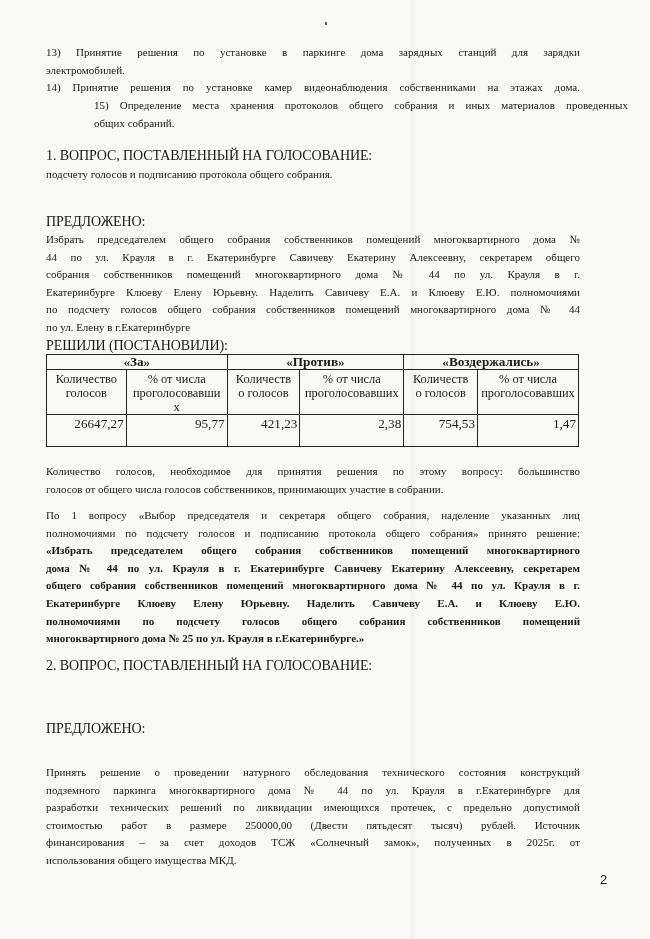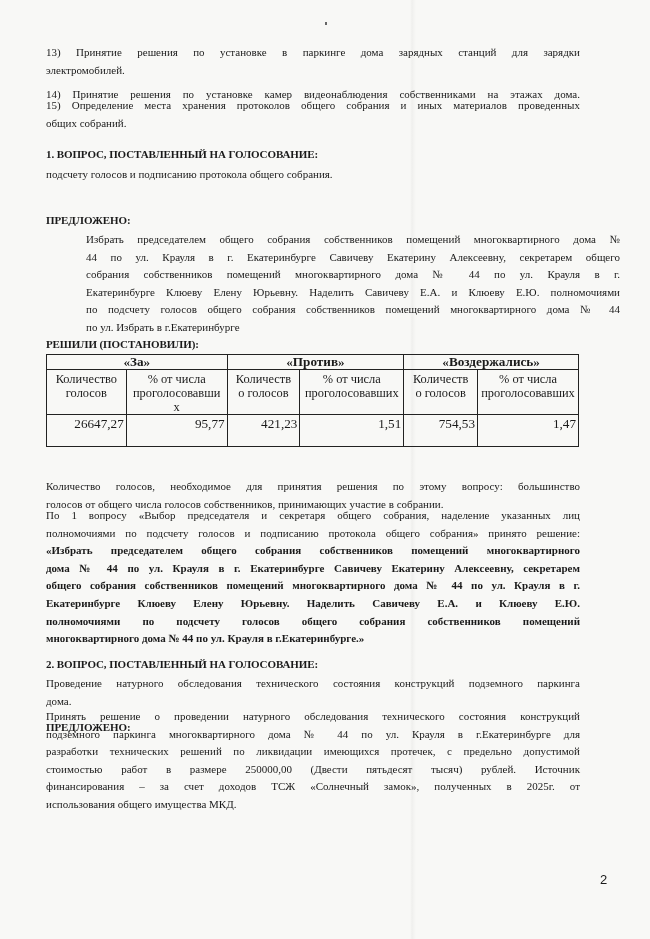--- a/index.html
+++ b/index.html
@@ -43,22 +43,22 @@
       text-align: justify;
       text-align-last: justify;
       white-space: nowrap;
     }
     .line.last {
       text-align-last: left;
     }
     .heading {
       position: absolute;
       left: 46px;
-      font-size: 11px;
-      font-weight: bold;
+      font-size: 14px;
+      font-weight: normal;
       margin: 0;
       letter-spacing: -0.1px;
     }
     .bold { font-weight: bold; }
 
     table.votes {
       position: absolute;
       left: 46px;
       top: 354px;
       width: 533px;
@@ -100,41 +100,41 @@
 </head>
 <body>
 
 <div class="page">
   <div class="dot"></div>
 
   <div class="text" style="top:44px;">
     <span class="line">13) Принятие решения по установке в паркинге дома зарядных станций для зарядки</span>
     <span class="line last">электромобилей.</span>
   </div>
-  <div class="text" style="top:86px;">
+  <div class="text" style="top:79px;">
     <span class="line last" style="text-align-last:justify;">14) Принятие решения по установке камер видеонаблюдения собственниками на этажах дома.</span>
   </div>
-  <div class="text" style="top:97px;">
+  <div class="text" style="top:97px;margin-left:48px;">
     <span class="line">15) Определение места хранения протоколов общего собрания и иных материалов проведенных</span>
     <span class="line last">общих собраний.</span>
   </div>
 
   <div class="heading" style="top:148px;">1. ВОПРОС, ПОСТАВЛЕННЫЙ НА ГОЛОСОВАНИЕ:</div>
   <div class="text" style="top:166px;">
     <span class="line last">подсчету голосов и подписанию протокола общего собрания.</span>
   </div>
 
   <div class="heading" style="top:214px;">ПРЕДЛОЖЕНО:</div>
-  <div class="text" style="top:231px;margin-left:40px;">
+  <div class="text" style="top:231px;">
     <span class="line">Избрать председателем общего собрания собственников помещений многоквартирного дома №</span>
     <span class="line">44 по ул. Крауля в г. Екатеринбурге Савичеву Екатерину Алексеевну, секретарем общего</span>
     <span class="line">собрания собственников помещений многоквартирного дома № 44 по ул. Крауля в г.</span>
     <span class="line">Екатеринбурге Клюеву Елену Юрьевну. Наделить Савичеву Е.А. и Клюеву Е.Ю. полномочиями</span>
     <span class="line">по подсчету голосов общего собрания собственников помещений многоквартирного дома № 44</span>
-    <span class="line last">по ул. Избрать в г.Екатеринбурге</span>
+    <span class="line last">по ул. Елену в г.Екатеринбурге</span>
   </div>
 
   <div class="heading" style="top:338px;">РЕШИЛИ (ПОСТАНОВИЛИ):</div>
 
   <table class="votes">
     <colgroup>
       <col style="width:80px">
       <col style="width:101px">
       <col style="width:73px">
       <col style="width:104px">
@@ -171,51 +171,47 @@
       </td>
       <td class="sub">
         <div>% от числа</div>
         <div>проголосовавших</div>
       </td>
     </tr>
     <tr>
       <td class="val">26647,27</td>
       <td class="val">95,77</td>
       <td class="val">421,23</td>
-      <td class="val">1,51</td>
+      <td class="val">2,38</td>
       <td class="val">754,53</td>
       <td class="val">1,47</td>
     </tr>
   </tbody>
     </table>
 
-  <div class="text" style="top:463px;margin-top:15px;">
+  <div class="text" style="top:463px;">
     <span class="line">Количество голосов, необходимое для принятия решения по этому вопросу: большинство</span>
     <span class="line last">голосов от общего числа голосов собственников, принимающих участие в собрании.</span>
   </div>
 
   <div class="text" style="top:507px;">
     <span class="line">По 1 вопросу «Выбор председателя и секретаря общего собрания, наделение указанных лиц</span>
     <span class="line">полномочиями по подсчету голосов и подписанию протокола общего собрания» принято решение:</span>
     <span class="line bold">«Избрать председателем общего собрания собственников помещений многоквартирного</span>
     <span class="line bold">дома № 44 по ул. Крауля в г. Екатеринбурге Савичеву Екатерину Алексеевну, секретарем</span>
     <span class="line bold">общего собрания собственников помещений многоквартирного дома № 44 по ул. Крауля в г.</span>
     <span class="line bold">Екатеринбурге Клюеву Елену Юрьевну. Наделить Савичеву Е.А. и Клюеву Е.Ю.</span>
     <span class="line bold">полномочиями по подсчету голосов общего собрания собственников помещений</span>
-    <span class="line bold last">многоквартирного дома № 44 по ул. Крауля в г.Екатеринбурге.»</span>
+    <span class="line bold last">многоквартирного дома № 25 по ул. Крауля в г.Екатеринбурге.»</span>
   </div>
 
   <div class="heading" style="top:658px;">2. ВОПРОС, ПОСТАВЛЕННЫЙ НА ГОЛОСОВАНИЕ:</div>
-  <div class="text" style="top:675px;">
-    <span class="line">Проведение натурного обследования технического состояния конструкций подземного паркинга</span>
-    <span class="line last">дома.</span>
-  </div>
 
   <div class="heading" style="top:721px;">ПРЕДЛОЖЕНО:</div>
-  <div class="text" style="top:708px;">
+  <div class="text" style="top:764px;">
     <span class="line">Принять решение о проведении натурного обследования технического состояния конструкций</span>
     <span class="line">подземного паркинга многоквартирного дома № 44 по ул. Крауля в г.Екатеринбурге для</span>
     <span class="line">разработки технических решений по ликвидации имеющихся протечек, с предельно допустимой</span>
     <span class="line">стоимостью работ в размере 250000,00 (Двести пятьдесят тысяч) рублей. Источник</span>
     <span class="line">финансирования – за счет доходов ТСЖ «Солнечный замок», полученных в 2025г. от</span>
     <span class="line last">использования общего имущества МКД.</span>
   </div>
 
   <div class="pagenum">2</div>
 </div>

